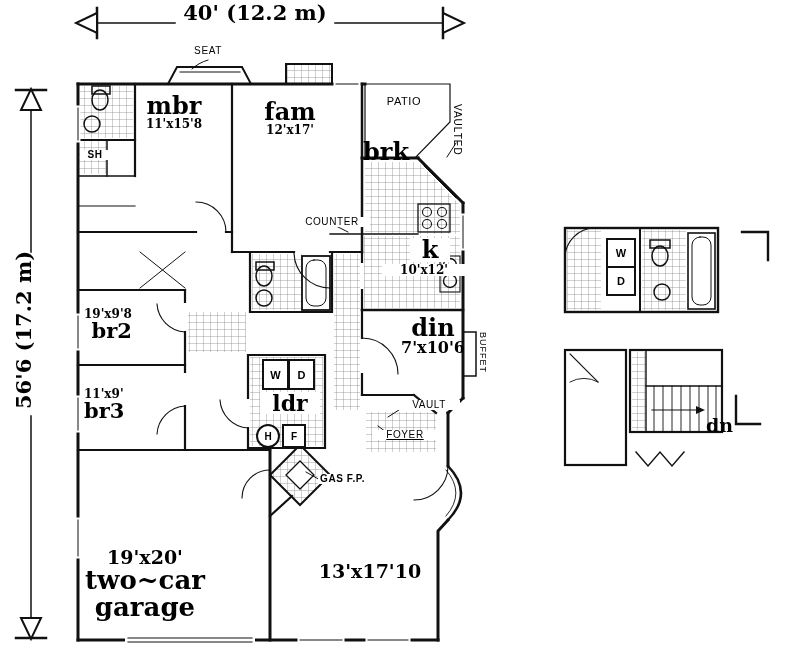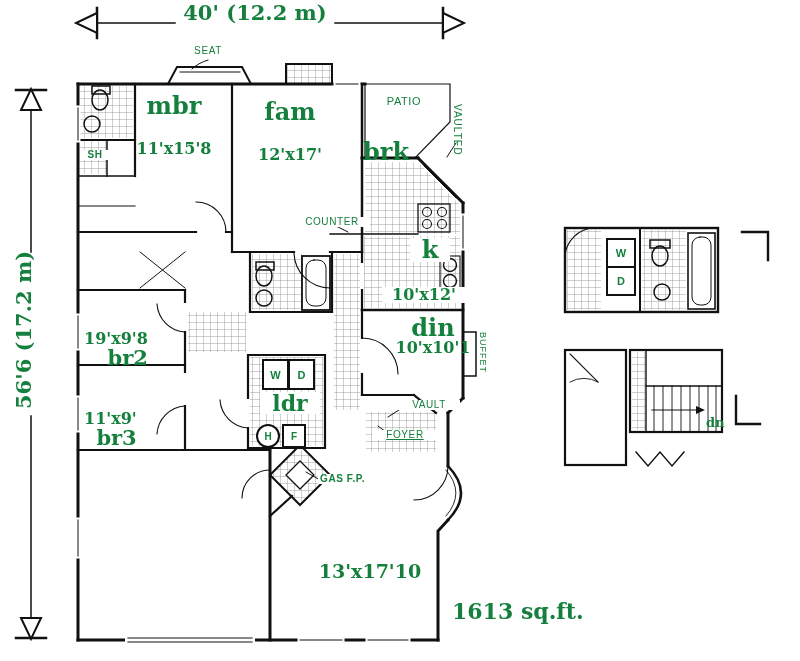--- a/index.html
+++ b/index.html
@@ -1,23 +1,23 @@
 <!DOCTYPE html>
 <html><head>
 <meta charset="utf-8">
 <style>
   html,body{margin:0;padding:0;background:#fff;}
   .canvas{position:relative;width:800px;height:661px;background:#fff;overflow:hidden;
-          font-family:"Liberation Sans",sans-serif;color:#15803d;}
+          font-family:"Liberation Sans",sans-serif;color:#000000;}
   svg{position:absolute;left:0;top:0;}
   .lbl{position:absolute;line-height:1.02;white-space:nowrap;}
   .serif{font-family:"DejaVu Serif",serif;font-weight:bold;}
   .center{text-align:center;}
   .room-name{font-size:24px;}
-  .room-size{font-size:16px;margin-top:23px;}
+  .room-size{font-size:12px;}
   .big-name{font-size:26px;}
   .big-size{font-size:19px;}
   .small-name{font-size:21px;text-align:right;}
   .small-lbl{font-size:10px;letter-spacing:.6px;font-family:"Liberation Sans",sans-serif;}
   .tiny{font-size:9px;}
   .vert{writing-mode:vertical-rl;letter-spacing:1px;}
   .onTile{background:#fff;padding:0 2px;}
   .dim{font-size:21px;}
   .box{position:absolute;border:2px solid #111;background:#fff;display:flex;align-items:center;
        justify-content:center;font-size:11px;font-weight:bold;}
@@ -231,46 +231,50 @@
   <div class="lbl serif room-name center onTile" style="left:410px;top:238px;width:36px;">k</div>
   <div class="lbl serif room-size center onTile" style="left:382px;top:264px;width:80px;">10'x12'</div>
 
   <div class="lbl" style="left:84px;top:308px;">
     <div class="serif room-size">19'x9'8</div>
     <div class="serif small-name">br2</div>
   </div>
 
   <div class="lbl center" style="left:388px;top:316px;width:90px;">
     <div class="serif room-name">din</div>
-    <div class="serif" style="font-size:16px;">10'x10'1</div>
+    <div class="serif" style="font-size:16px;">7'x10'6</div>
   </div>
 
   <div class="lbl small-lbl tiny vert" style="left:478px;top:332px;">BUFFET</div>
 
   <div class="lbl" style="left:84px;top:388px;">
     <div class="serif room-size">11'x9'</div>
     <div class="serif small-name">br3</div>
   </div>
 
   <div class="lbl serif center onTile" style="left:260px;top:392px;width:56px;font-size:22px;">ldr</div>
 
   <div class="lbl small-lbl center onTile" style="left:398px;top:400px;width:58px;">VAULT</div>
 
   <div class="lbl small-lbl center onTile" style="left:372px;top:430px;width:62px;text-decoration:underline;">FOYER</div>
 
   <div class="lbl small-lbl onTile" style="left:318px;top:474px;font-weight:bold;">GAS F.P.</div>
 
+  <div class="lbl center" style="left:60px;top:548px;width:170px;">
+    <div class="serif big-size">19'x20'</div>
+    <div class="serif big-name">two~car</div>
+    <div class="serif big-name">garage</div>
+  </div>
 
   <div class="lbl center" style="left:300px;top:562px;width:140px;">
     <div class="serif big-size">13'x17'10</div>
   </div>
 
-  <div class="lbl serif" style="left:452px;top:600px;font-size:22px;">1613 sq.ft.</div>
-
-  <div class="lbl serif" style="left:706px;top:416px;font-size:13px;">dn</div>
+
+  <div class="lbl serif" style="left:706px;top:416px;font-size:19px;">dn</div>
 
   <div class="box" style="left:262px;top:359px;width:23px;height:27px;">
       <span>W</span>
     </div>
   <div class="box" style="left:288px;top:359px;width:23px;height:27px;">
       <span>D</span>
     </div>
   <div class="box circle" style="left:256px;top:424px;width:20px;height:20px;font-size:10px;">
       <span>H</span>
     </div>

